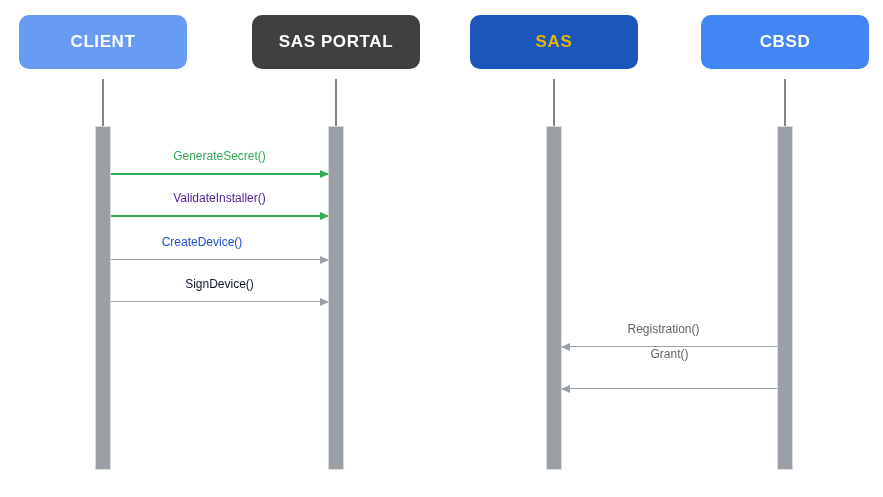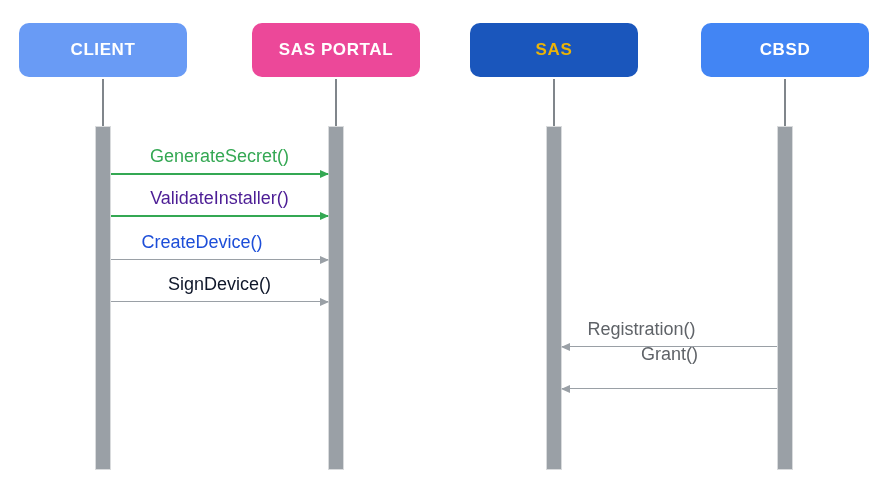--- a/index.html
+++ b/index.html
@@ -10,21 +10,21 @@
   .stage {
     position: relative;
     width: 883px;
     height: 497px;
     background: #ffffff;
     overflow: hidden;
     font-family: "Liberation Sans", sans-serif;
   }
   .actor-box {
     position: absolute;
-    top: 23px;
+    top: 15px;
     height: 54px;
     width: 168px;
     border-radius: 10px;
     color: #ffffff;
     font-weight: bold;
     font-size: 17px;
     letter-spacing: 0.6px;
     display: flex;
     align-items: center;
     justify-content: center;
@@ -44,40 +44,40 @@
     width: 16px;
     background: #9aa0a6;
     border: 1px solid #d9dbdd;
     box-sizing: border-box;
   }
   .msg-label {
     position: absolute;
     height: 20px;
     line-height: 20px;
     text-align: center;
-    font-size: 18px;
+    font-size: 12px;
   }
   .msg-line {
     position: absolute;
   }
   .msg-head {
     position: absolute;
     width: 0;
     height: 0;
   }
 </style>
 </head>
 <body>
 
 <div class="stage">
   <div id="actors">
       <div class="actor-box" style="left: 19px; background: rgb(105, 155, 245); color: rgb(255, 255, 255);">CLIENT</div>
       <div class="lifeline" style="left: 102.25px; background: rgb(128, 134, 139);"></div>
       <div class="activation" style="left: 95px; background: rgb(154, 160, 166);"></div>
-      <div class="actor-box" style="left: 252px; background: #ec4899; color: rgb(255, 255, 255);">SAS PORTAL</div>
+      <div class="actor-box" style="left: 252px; background: #404040; color: rgb(255, 255, 255);">SAS PORTAL</div>
       <div class="lifeline" style="left: 335.25px; background: rgb(128, 134, 139);"></div>
       <div class="activation" style="left: 328px; background: rgb(154, 160, 166);"></div>
       <div class="actor-box" style="left: 470px; background: rgb(26, 86, 188); color: #eab308;">SAS</div>
       <div class="lifeline" style="left: 553.25px; background: rgb(128, 134, 139);"></div>
       <div class="activation" style="left: 546px; background: rgb(154, 160, 166);"></div>
       <div class="actor-box" style="left: 701px; background: rgb(66, 133, 244); color: #ffffff;">CBSD</div>
       <div class="lifeline" style="left: 784.25px; background: rgb(128, 134, 139);"></div>
       <div class="activation" style="left: 777px; background: rgb(154, 160, 166);"></div>
     </div>
   <div id="messages">
@@ -86,20 +86,20 @@
       <div class="msg-head" style="top: 169.5px; border-top: 4px solid transparent; border-bottom: 4px solid transparent; left: 320px; border-left: 9px solid rgb(52, 168, 83);"></div>
       <div class="msg-label" style="left: 111px; width: 217px; top: 188px; color: #4c1d95;">ValidateInstaller()</div>
       <div class="msg-line" style="left: 111px; width: 217px; top: 215px; height: 1.5px; background: rgb(52, 168, 83);"></div>
       <div class="msg-head" style="top: 211.5px; border-top: 4px solid transparent; border-bottom: 4px solid transparent; left: 320px; border-left: 9px solid rgb(52, 168, 83);"></div>
       <div class="msg-label" style="left: 111px; width: 182px; top: 232px; color: #1d4ed8;">CreateDevice()</div>
       <div class="msg-line" style="left: 111px; width: 217px; top: 259px; height: 1.2px; background: rgb(154, 160, 166);"></div>
       <div class="msg-head" style="top: 255.5px; border-top: 4px solid transparent; border-bottom: 4px solid transparent; left: 320px; border-left: 9px solid rgb(154, 160, 166);"></div>
       <div class="msg-label" style="left: 111px; width: 217px; top: 274px; color: #0f172a;">SignDevice()</div>
       <div class="msg-line" style="left: 111px; width: 217px; top: 301px; height: 1.2px; background: rgb(154, 160, 166);"></div>
       <div class="msg-head" style="top: 297.5px; border-top: 4px solid transparent; border-bottom: 4px solid transparent; left: 320px; border-left: 9px solid rgb(154, 160, 166);"></div>
-      <div class="msg-label" style="left: 534px; width: 215px; top: 319px; color: rgb(95, 99, 104);">Registration()</div>
+      <div class="msg-label" style="left: 556px; width: 215px; top: 319px; color: rgb(95, 99, 104);">Registration()</div>
       <div class="msg-line" style="left: 562px; width: 215px; top: 346px; height: 1.2px; background: rgb(154, 160, 166);"></div>
       <div class="msg-head" style="top: 342.5px; border-top: 4px solid transparent; border-bottom: 4px solid transparent; left: 561px; border-right: 9px solid rgb(154, 160, 166);"></div>
       <div class="msg-label" style="left: 562px; width: 215px; top: 344px; color: rgb(95, 99, 104);">Grant()</div>
       <div class="msg-line" style="left: 562px; width: 215px; top: 388px; height: 1.2px; background: rgb(154, 160, 166);"></div>
       <div class="msg-head" style="top: 384.5px; border-top: 4px solid transparent; border-bottom: 4px solid transparent; left: 561px; border-right: 9px solid rgb(154, 160, 166);"></div>
     </div>
 </div>
 
 </body></html>

